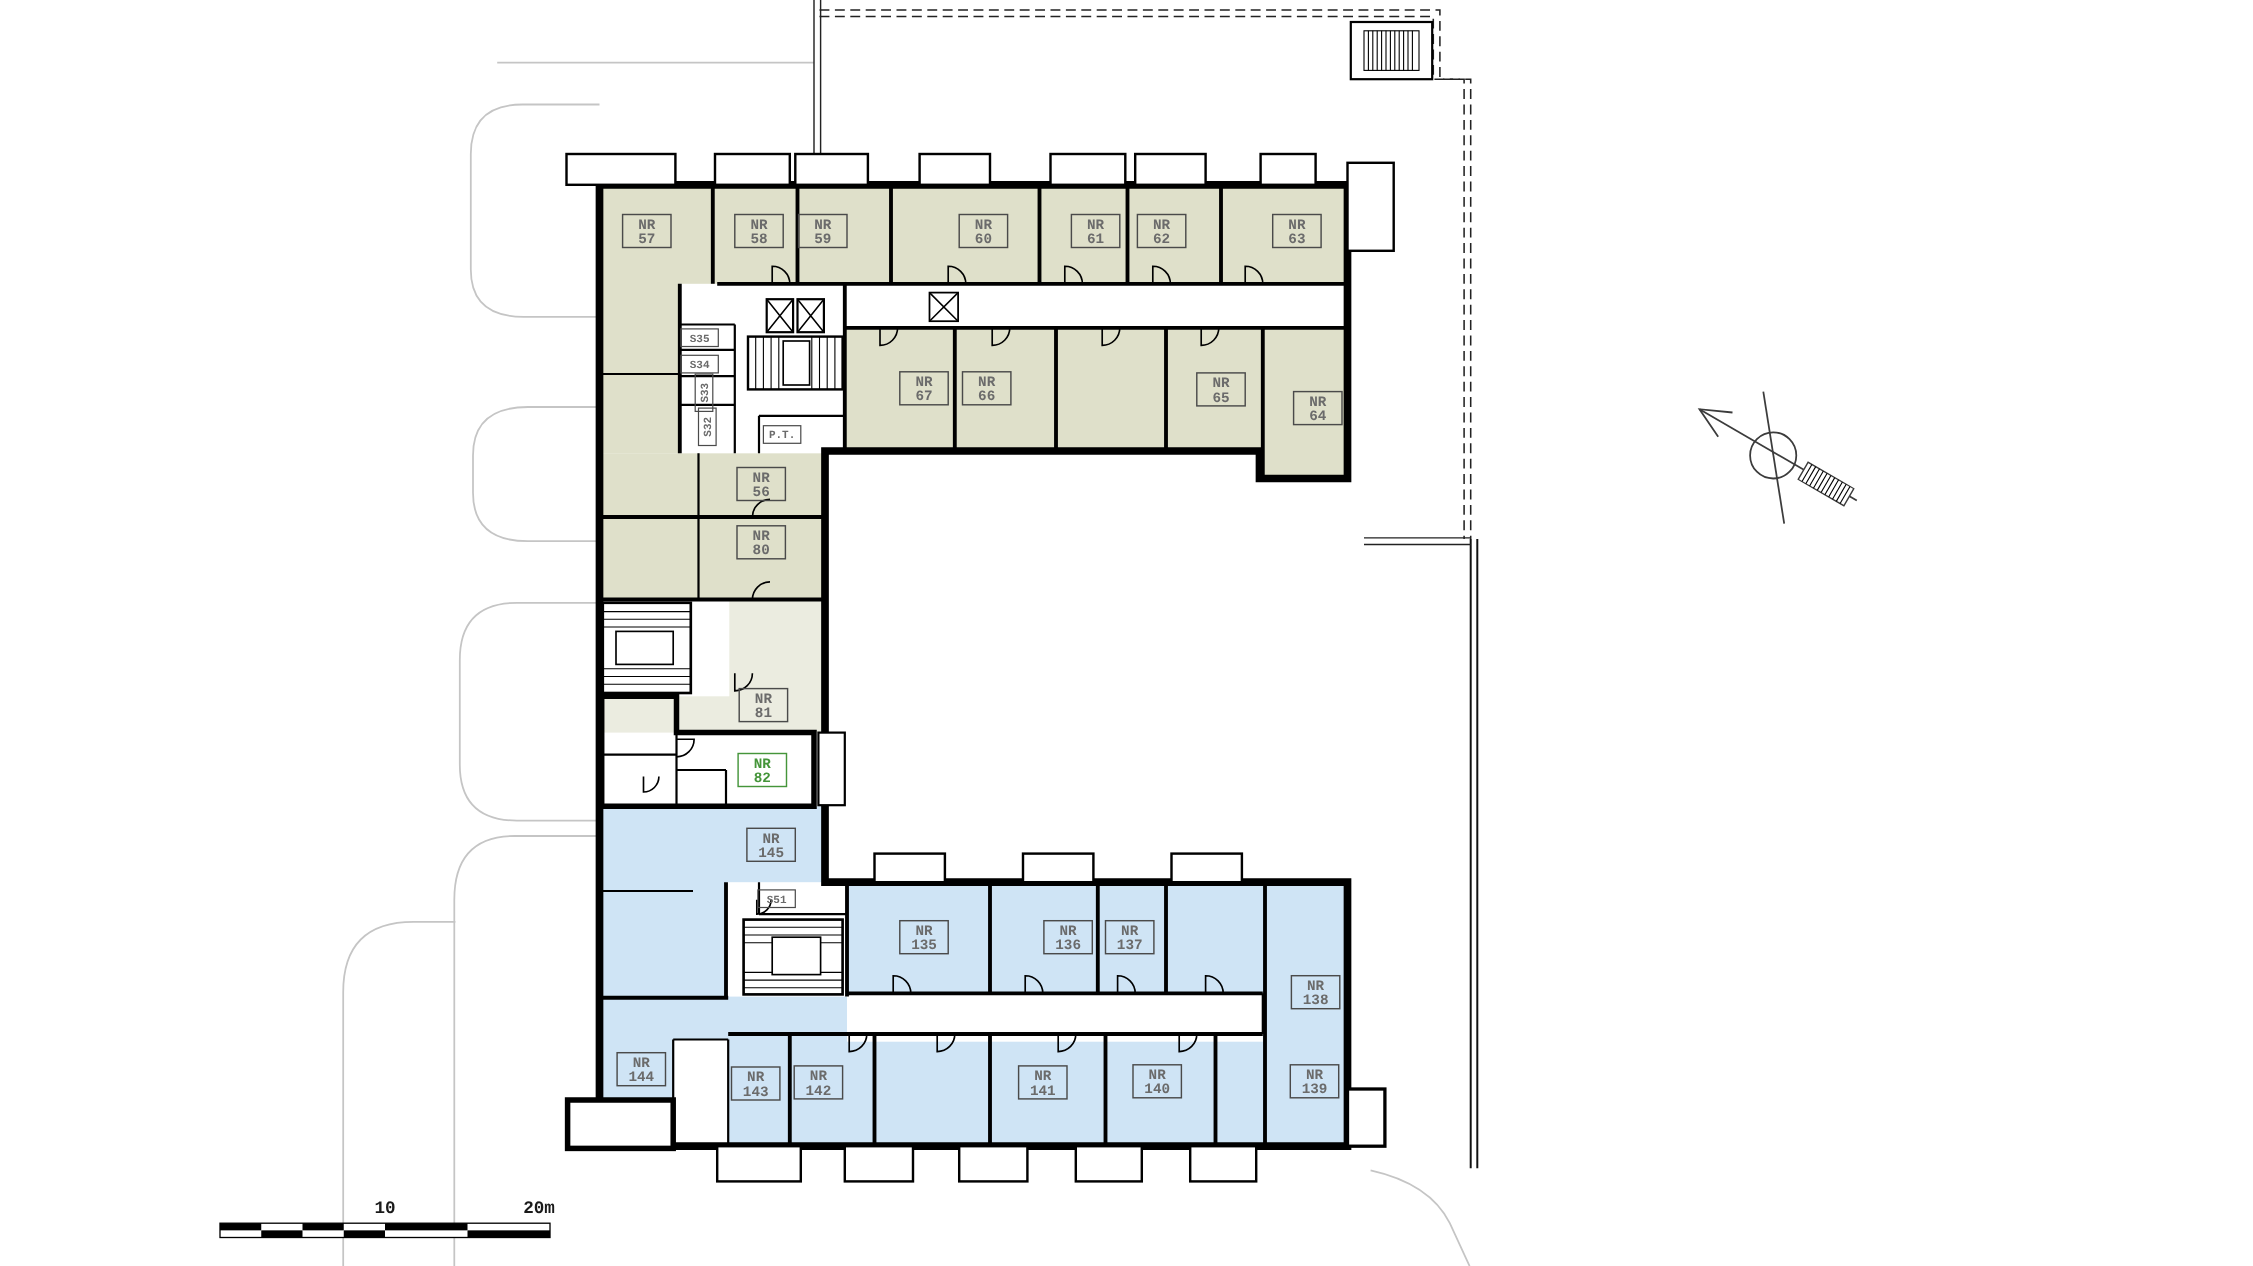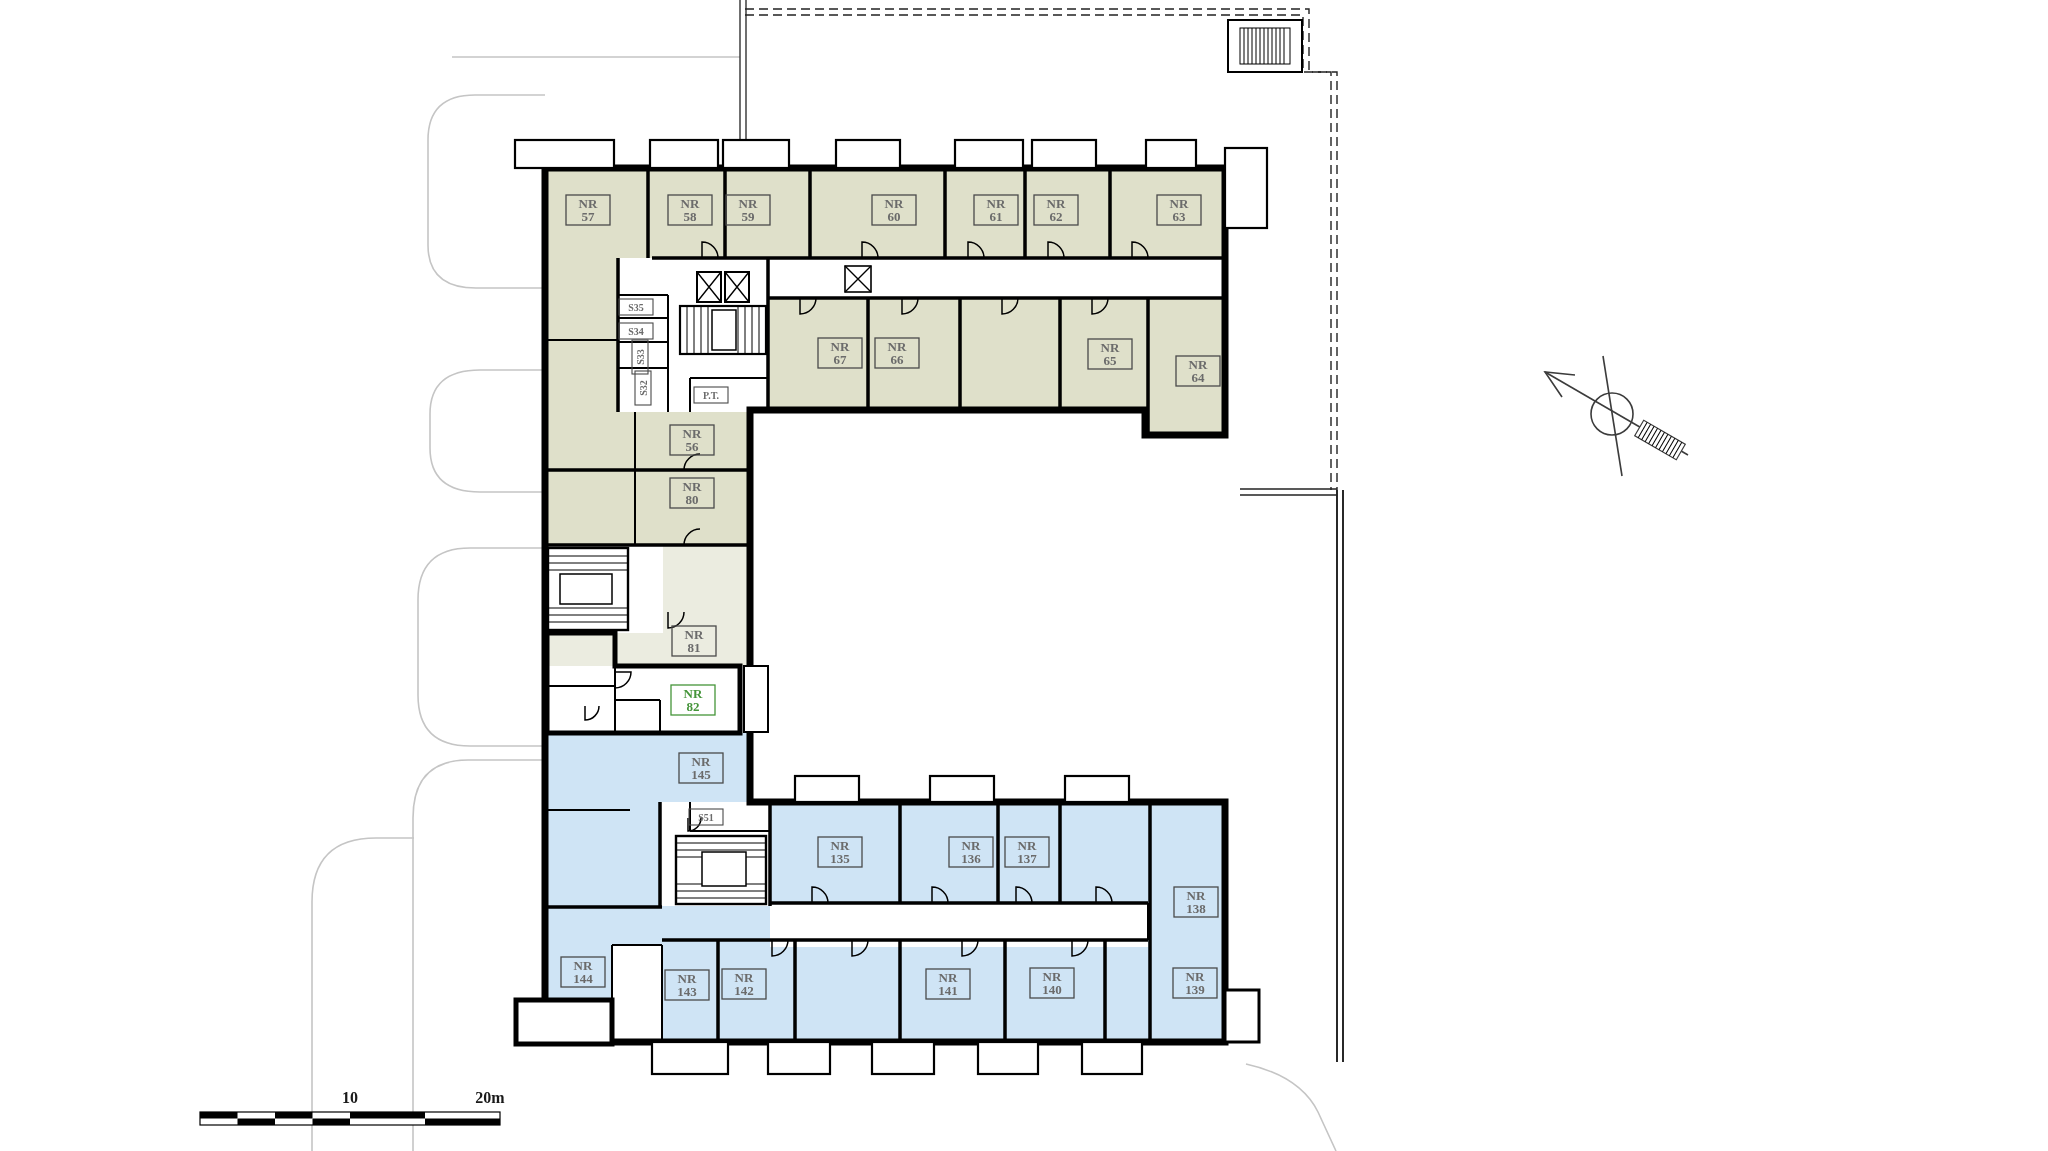--- a/index.html
+++ b/index.html
@@ -1,17 +1,17 @@
 <!DOCTYPE html>
 <html style="--olive: #dfe0ca; --olive-light: #ebece0; --blue: #cfe4f5; --green: #3ed42d; --greenlbl: #45953a; --lbltext: #6b6b6b; --lblborder: #4a4a4a; --ctx: #c5c5c5;"><head>
 <meta charset="utf-8">
 <style>
   html,body{margin:0;padding:0;background:#fff;}
   .stage{position:relative;width:2048px;height:1151px;background:#fff;overflow:hidden;
-         font-family:Liberation Serif, serif;}
+         font-family:Liberation Mono, monospace;}
   svg{position:absolute;left:0;top:0;}
   
   .z-olive{fill:var(--olive);}
   .z-olive-light{fill:var(--olive-light);}
   .z-blue{fill:var(--blue);}
   .z-green{fill:var(--green);}
   .wall{stroke:#000;fill:none;}
   .w7{stroke-width:7;} .w5{stroke-width:5;} .w35{stroke-width:3.5;} .w2{stroke-width:2;}
   .thin{stroke:#000;stroke-width:1.4;fill:none;}
   .door{stroke:#000;stroke-width:1.5;fill:none;}

